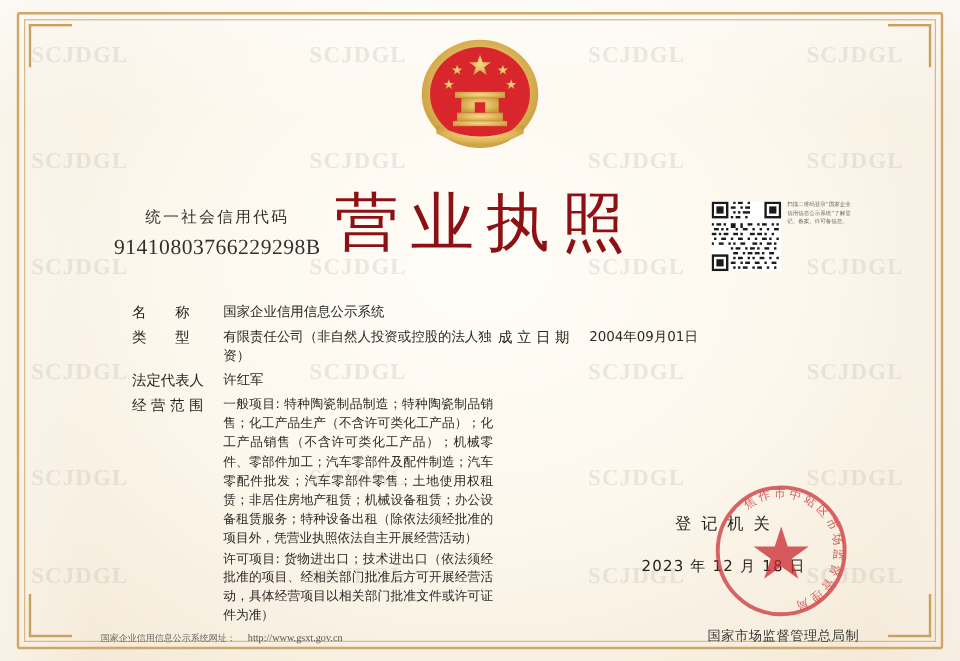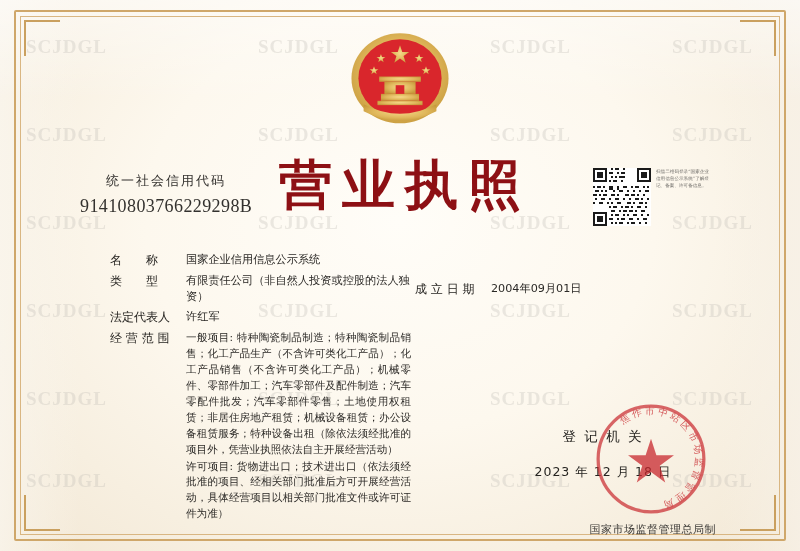--- a/index.html
+++ b/index.html
@@ -85,32 +85,32 @@
     height: 104px;
   }
 
   
   .title {
     position: absolute;
     left: 50%;
     transform: translateX(-50%);
     top: 150px;
     font-family: "DejaVu Serif", "Liberation Serif", serif;
-    font-weight: bold;
+    font-weight: normal;
     font-size: 53px;
     letter-spacing: 10px;
     color: #8d1014;
     text-indent: 10px;
     white-space: nowrap;
   }
 
   
   .code-block {
     position: absolute;
-    left: 80px;
+    left: 95px;
     top: 172px;
     text-align: center;
     color: #33312e;
   }
   .code-label {
     font-size: 13px;
     letter-spacing: 2px;
     font-family: "DejaVu Sans", sans-serif;
     white-space: nowrap;
   }
@@ -148,21 +148,20 @@
     position: absolute;
     left: 110px;
     top: 252px;
     width: 600px;
     font-size: 11.5px;
     color: #2e2c29;
   }
   .row {
     display: flex;
     margin-bottom: 4px;
-    align-items: center;
   }
   .col-left {
     width: 305px;
     display: flex;
     align-items: flex-start;
   }
   .col-right {
     flex: 1;
     display: flex;
     align-items: flex-start;
@@ -496,15 +495,19 @@
         <path id="sealArc" d="M 60,60 m -44,0 a 44,44 0 1,1 88,0 a 44,44 0 1,1 -88,0"></path>
       </defs>
       <circle cx="60" cy="60" r="52" fill="none" stroke="#c8262c" stroke-width="3.2" opacity="0.85"></circle>
       <polygon fill="#c8262c" opacity="0.9" points="60,40 65.3,56.4 82.6,56.4 68.6,66.6 74,83 60,72.8 46,83 51.4,66.6 37.4,56.4 54.7,56.4"></polygon>
       <text fill="#c8262c" font-size="9.6" font-family="'DejaVu Sans', sans-serif" letter-spacing="2.6" opacity="0.9">
         <textPath href="#sealArc" startOffset="14%">焦作市中站区市场监督管理局</textPath>
       </text>
     </svg>
   </div>
 
+  <div class="bottom-left">
+    <span>国家企业信用信息公示系统网址：</span>
+    <span class="url">http://www.gsxt.gov.cn</span>
+  </div>
   <div class="bottom-right">国家市场监督管理总局制</div>
 
 </div>
 
 </body></html>

